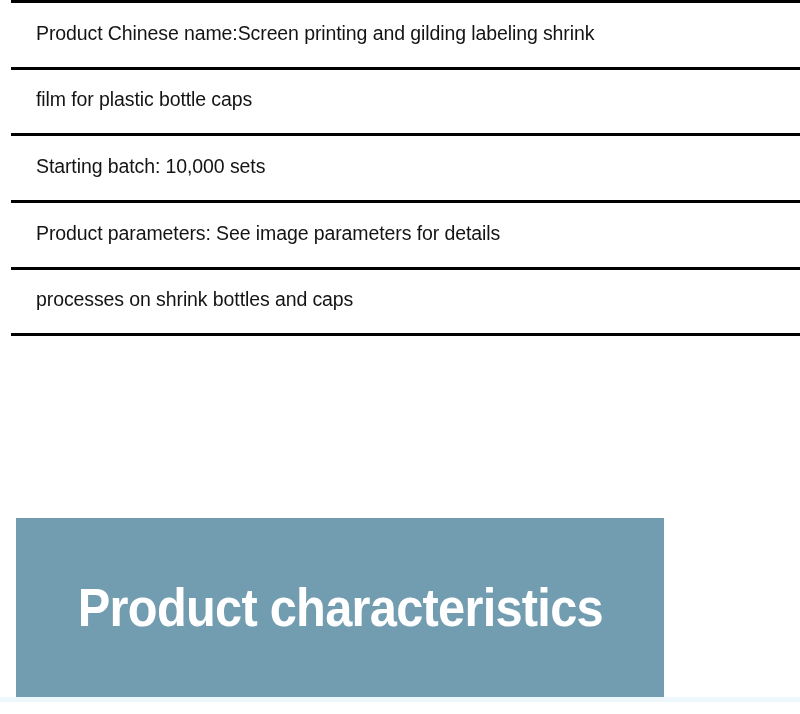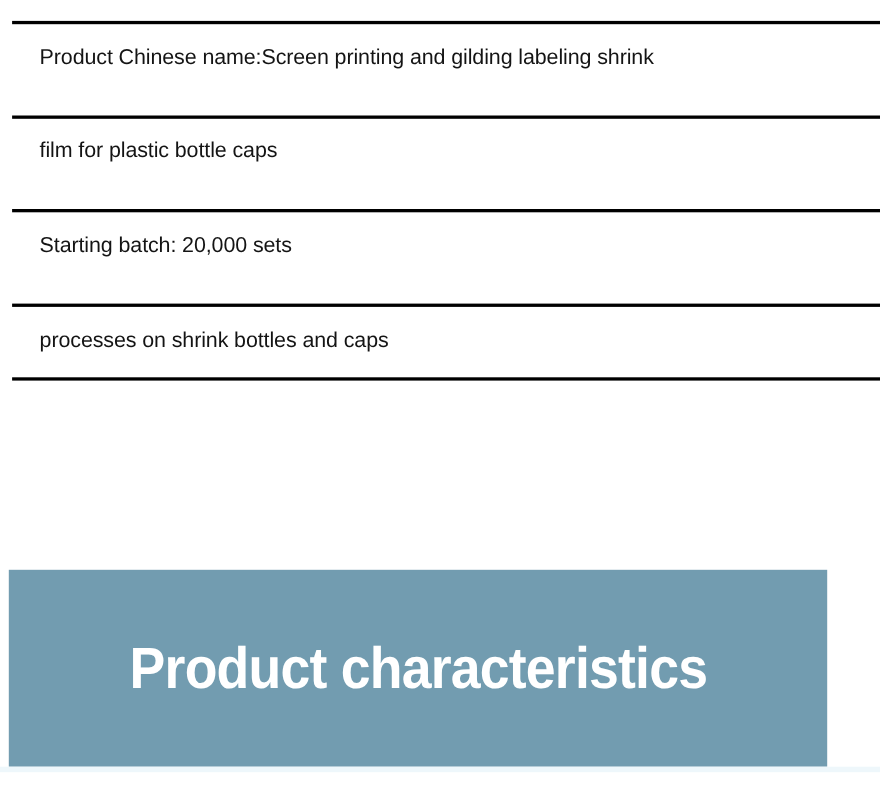--- a/index.html
+++ b/index.html
@@ -31,21 +31,20 @@
     width: 800px;
   }
 
   .spec-row {
     position: relative;
     box-sizing: border-box;
     height: 66.7px;
     padding-left: 36px;
     display: flex;
     align-items: center;
-    margin-top: 19px;
   }
 
   
   .spec-row::before {
     content: "";
     position: absolute;
     left: 11px;
     right: 0;
     top: 0;
     height: 3px;
@@ -69,23 +68,23 @@
     font-size: 19.5px;
     line-height: 1.2;
     color: #141414;
     letter-spacing: -0.1px;
     white-space: nowrap;
   }
 
   
   .banner {
     position: absolute;
-    left: 8px;
+    left: 16px;
     top: 518px;
-    width: 744px;
+    width: 648px;
     height: 179px;
     background: #729cb0;
     display: flex;
     align-items: center;
     justify-content: center;
   }
 
   .banner-title {
     color: #ffffff;
     font-size: 53px;
@@ -116,23 +115,26 @@
     <div class="spec-row">
       <span class="spec-text">Product Chinese name:Screen printing and gilding labeling shrink</span>
     </div>
 
     <div class="spec-row">
       <span class="spec-text">film for plastic bottle caps</span>
     </div>
 
 
     <div class="spec-row">
-      <span class="spec-text">Starting batch: 20,000 sets</span>
+      <span class="spec-text">Starting batch: 10,000 sets</span>
     </div>
 
+    <div class="spec-row">
+      <span class="spec-text">Product parameters: See image parameters for details</span>
+    </div>
 
 
     <div class="spec-row">
       <span class="spec-text">processes on shrink bottles and caps</span>
     </div>
 
   </div>
 
   <div class="banner">
     <span class="banner-title">Product characteristics</span>

